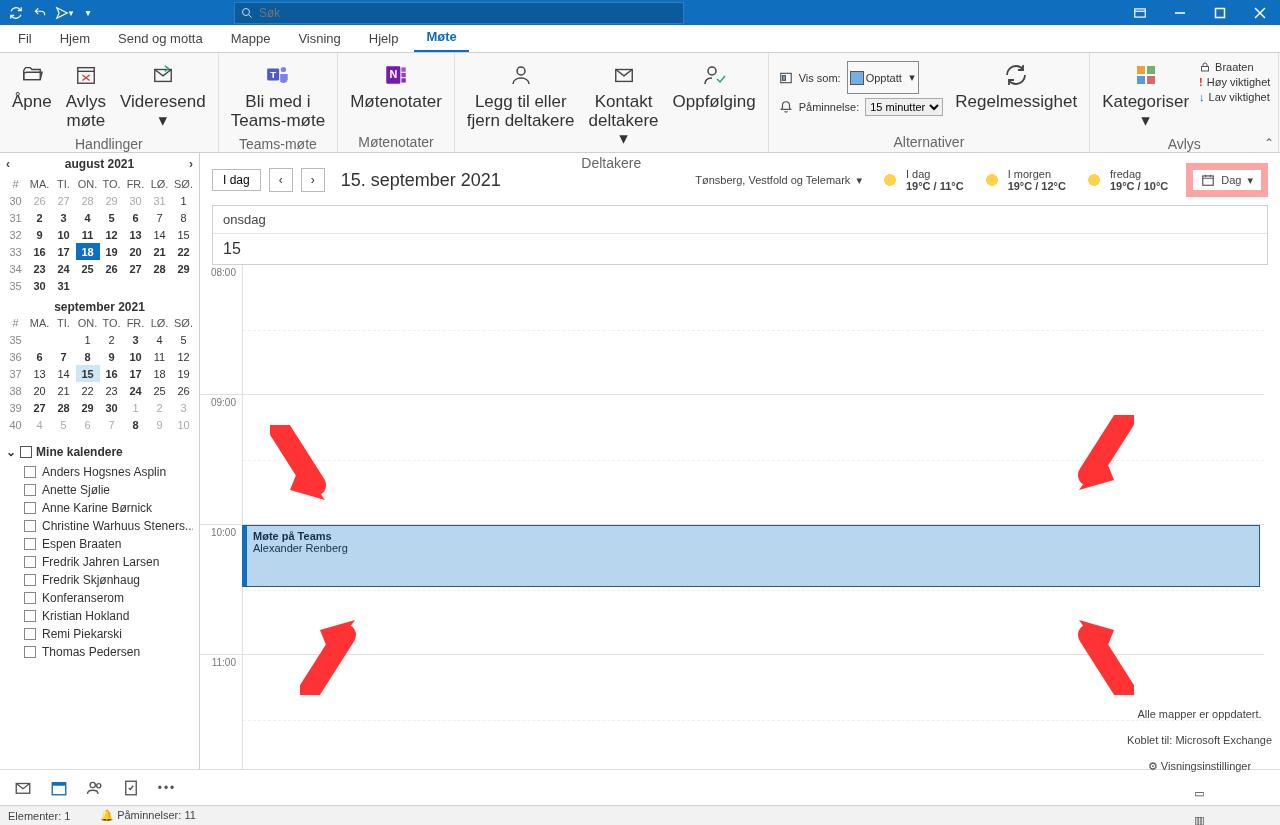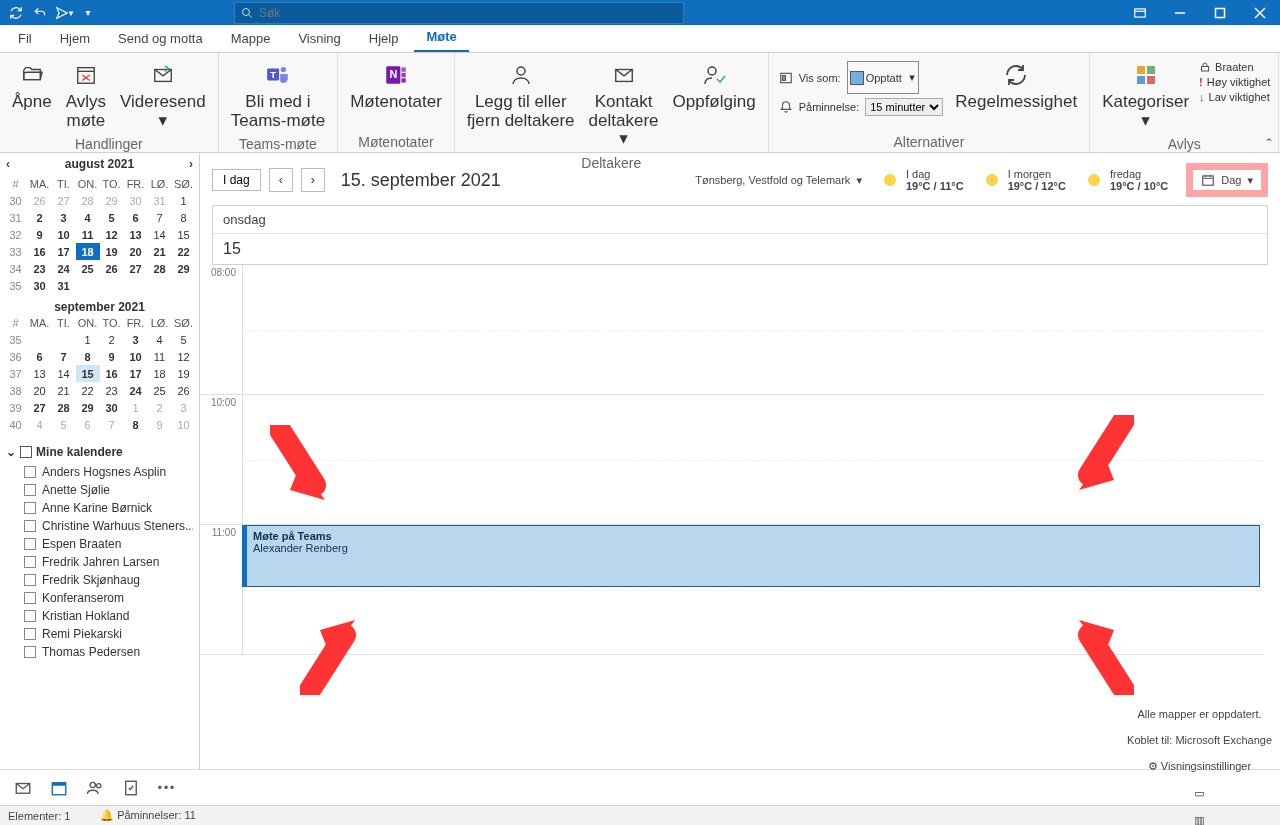--- a/index.html
+++ b/index.html
@@ -585,20 +585,26 @@
     </div>
     <div class="timegrid">
       <div class="tg-inner">
         <div class="hourrow">
             <div class="hourlabel">08:00</div>
             <div class="hourcell">
               <div class="halfline"></div>
             </div>
           </div>
         <div class="hourrow">
+            <div class="hourlabel">09:00</div>
+            <div class="hourcell">
+              <div class="halfline"></div>
+            </div>
+          </div>
+        <div class="hourrow">
             <div class="hourlabel">10:00</div>
             <div class="hourcell">
               <div class="halfline"></div>
             </div>
           </div>
         <div class="hourrow">
             <div class="hourlabel">11:00</div>
             <div class="hourcell">
               <div class="halfline"></div>
             </div>

